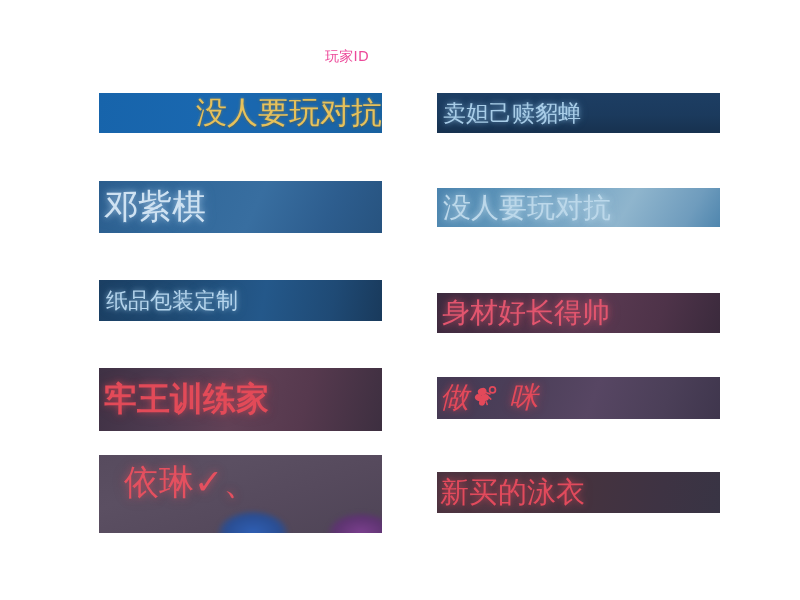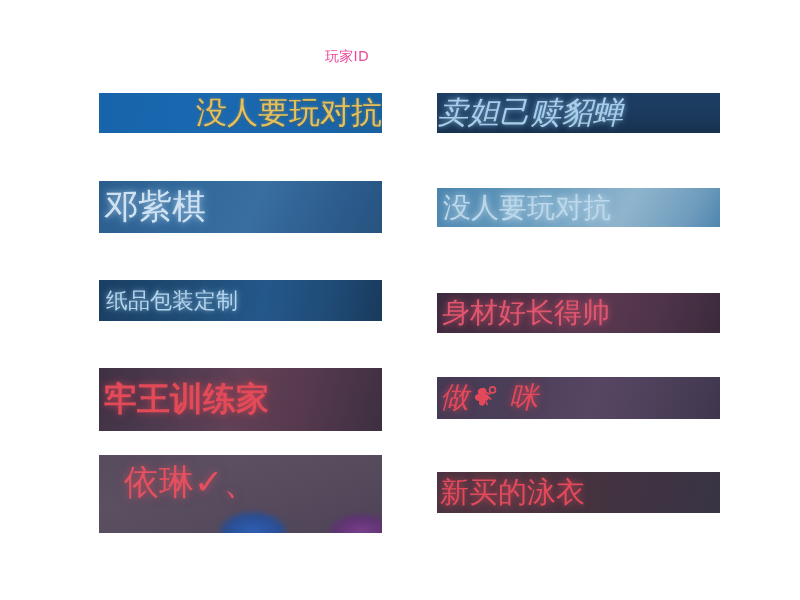--- a/index.html
+++ b/index.html
@@ -134,23 +134,23 @@
 
   
   .tx-1L {
     color: #e6c15b;
     font-size: 31px;
     padding-left: 7px;
     text-shadow: 0 0 3px rgba(230,193,91,0.55), 0 1px 2px rgba(0,0,0,0.35);
   }
   .tx-1R {
     color: #a8cde8;
-    font-size: 31px;
+    font-size: 23px;
+    padding-left: 6px;
     text-shadow: 0 0 5px rgba(150,200,235,0.65), 0 0 10px rgba(120,180,225,0.35);
-    font-style: italic;
   }
   .tx-2L {
     color: #cfe2f2;
     font-size: 34px;
     padding-left: 5px;
     text-shadow: 0 0 6px rgba(190,220,245,0.7), 0 0 14px rgba(150,195,235,0.35);
   }
   .tx-2R {
     color: #bcd8ea;
     font-size: 28px;

